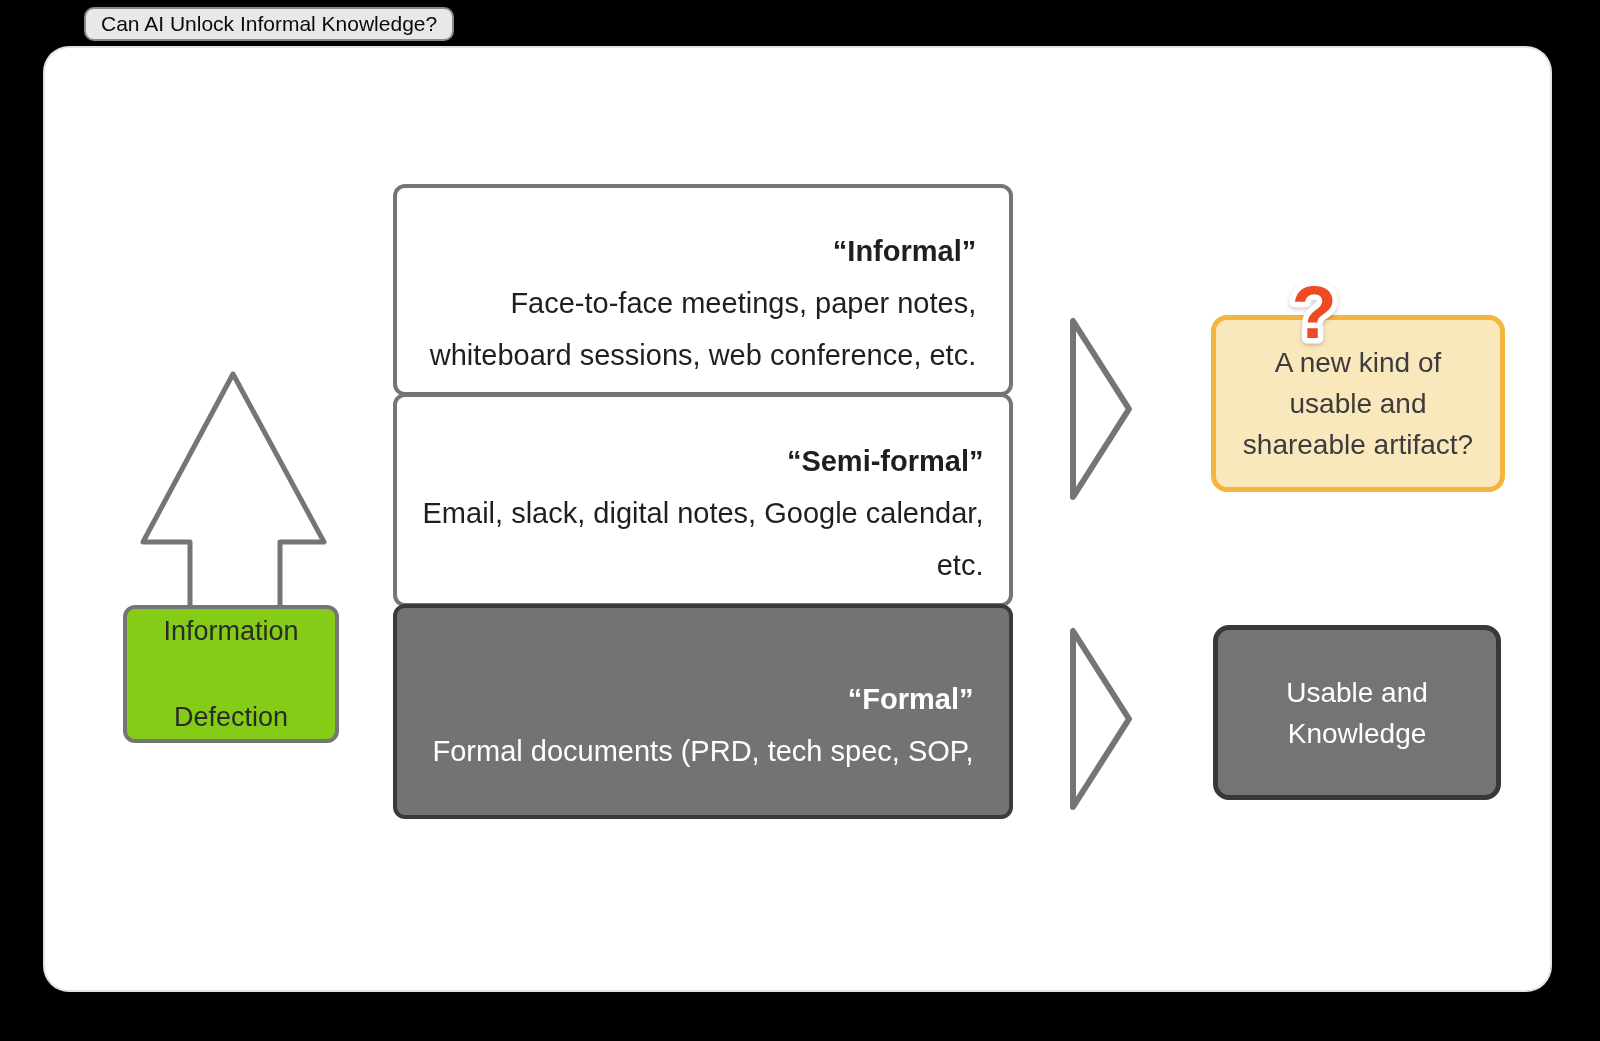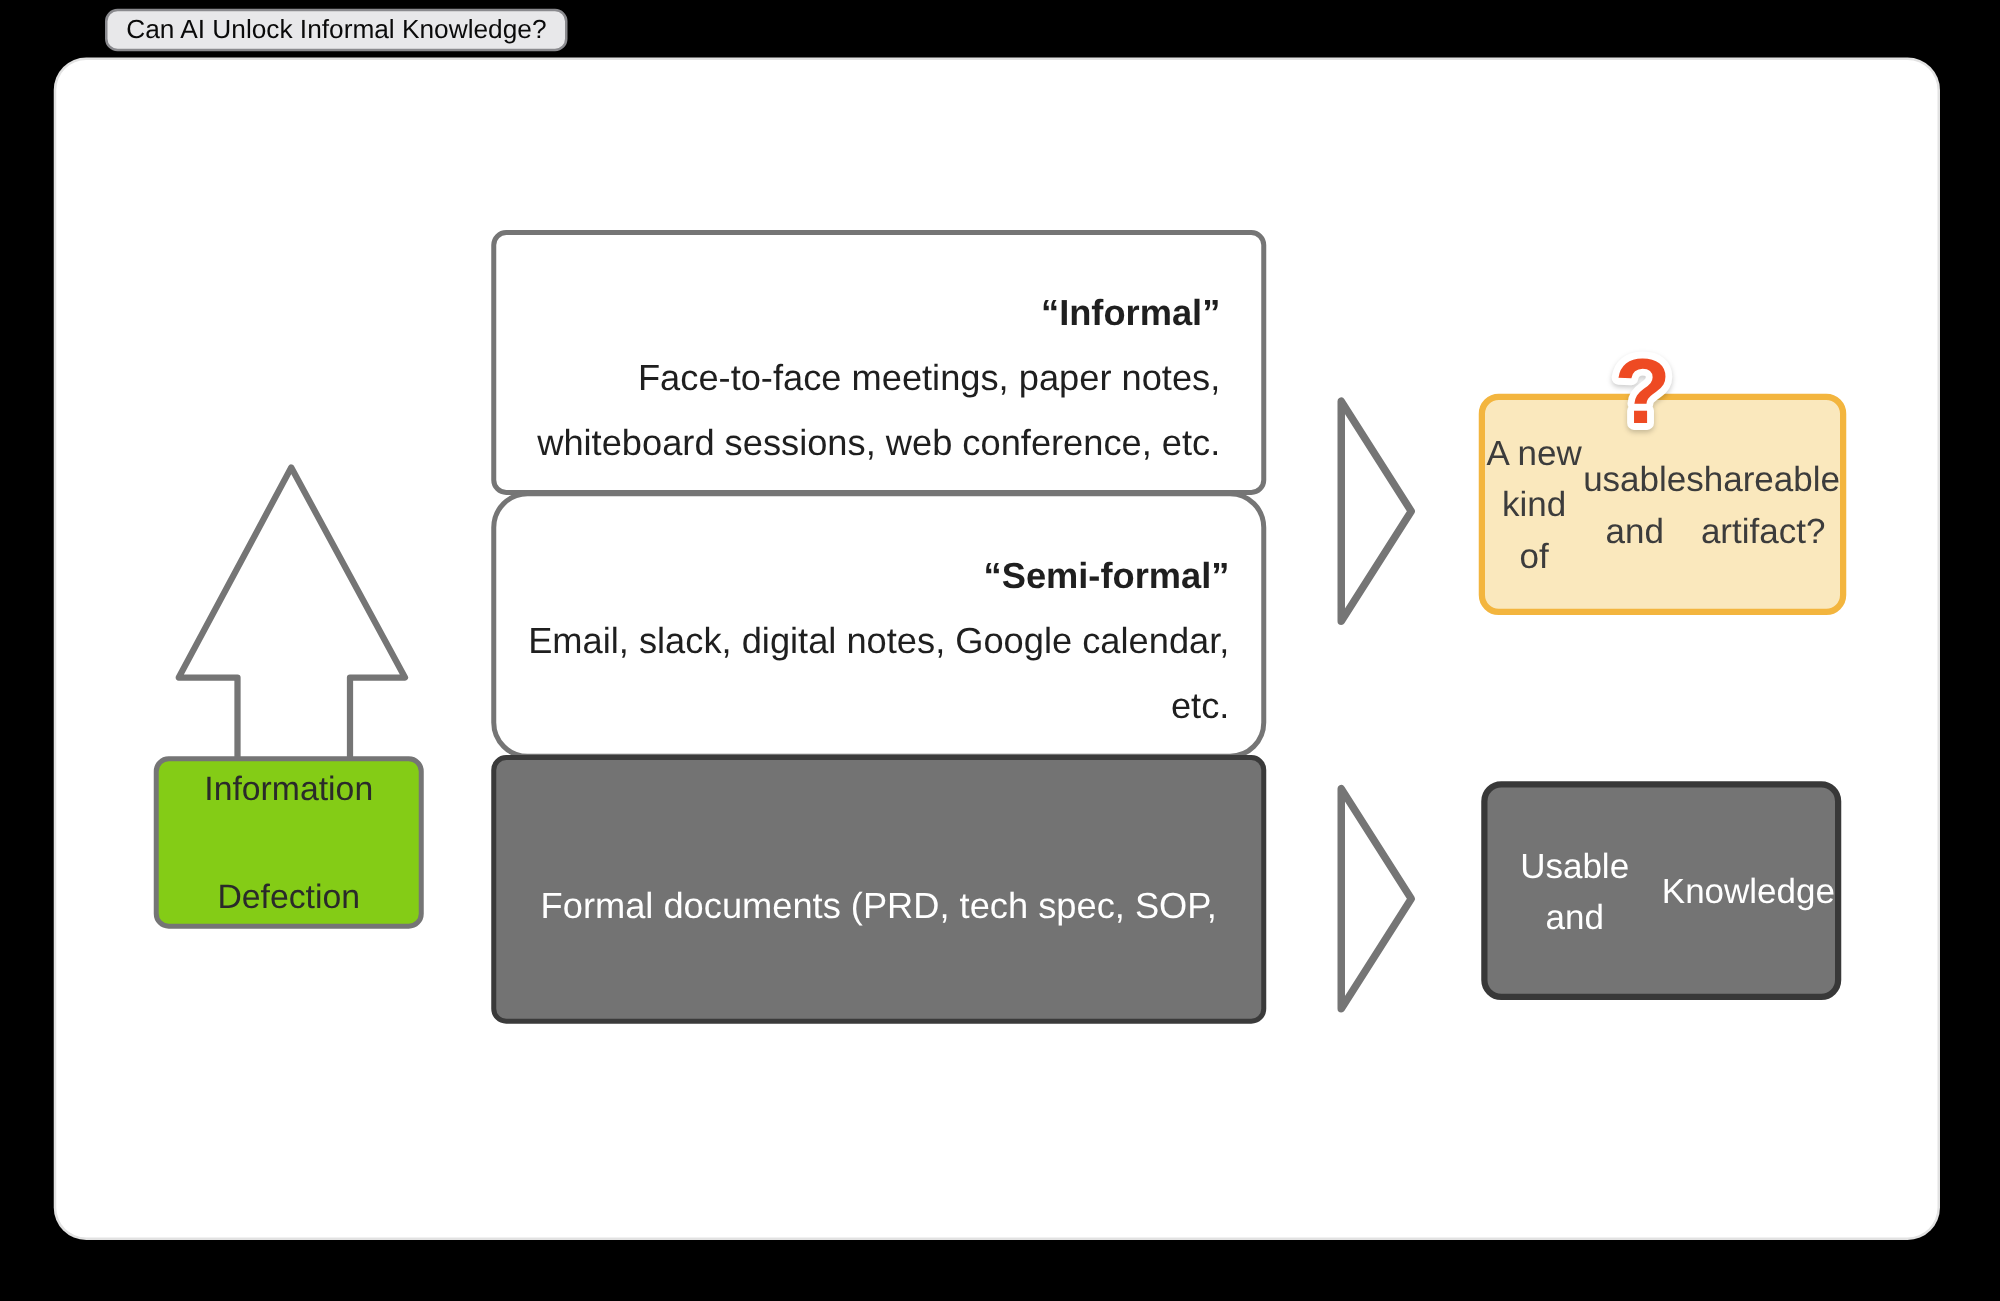--- a/index.html
+++ b/index.html
@@ -61,21 +61,21 @@
     align-items: center;
     justify-content: center;
     text-align: right;
     font-size: 29px;
     line-height: 52px;
     color: #1f1f1f;
     z-index: 2;
   }
   .level .content { transform: translateY(13px); }
   .level-informal   { top: 184px; height: 212px; }
-  .level-semiformal { top: 393px; height: 214px; border-radius: 29px; }
+  .level-semiformal { top: 393px; height: 214px; }
   .level-formal     { top: 604px; height: 215px; background: #737373; border-color: #3a3a3a; color: #ffffff; }
   .level-title { font-weight: bold; }
   .info-box {
     position: absolute;
     left: 123px;
     top: 605px;
     width: 216px;
     height: 138px;
     box-sizing: border-box;
     background: #84cc16;
@@ -89,27 +89,28 @@
     font-size: 27px;
     line-height: 44px;
     color: #2a2a2a;
     z-index: 2;
   }
   .outcome {
     position: absolute;
     box-sizing: border-box;
     border-radius: 16px;
     display: flex;
-    flex-direction: row;
+    flex-direction: column;
     align-items: center;
     justify-content: center;
     text-align: center;
     font-size: 28px;
     line-height: 41px;
     z-index: 2;
+    margin-left: 28px;
   }
   .outcome-highlight {
     left: 1183px;
     top: 315px;
     width: 294px;
     height: 177px;
     background: #fae8bd;
     border: 5px solid #f3b53e;
     color: #3c3c3c;
   }
@@ -158,20 +159,21 @@
 <div class="level level-semiformal">
   <div class="content">
     <div class="level-title">“Semi-formal”</div>
     <div>Email, slack, digital notes, Google calendar,</div>
     <div>etc.</div>
   </div>
 </div>
 
 <div class="level level-formal">
   <div class="content">
+    <div class="level-title">“Formal”</div>
     <div>Formal documents (PRD, tech spec, SOP,</div>
   </div>
 </div>
 
 <div class="info-box">
   <div>Information</div>
   <div>Defection</div>
 </div>
 
 <div class="outcome outcome-highlight">

